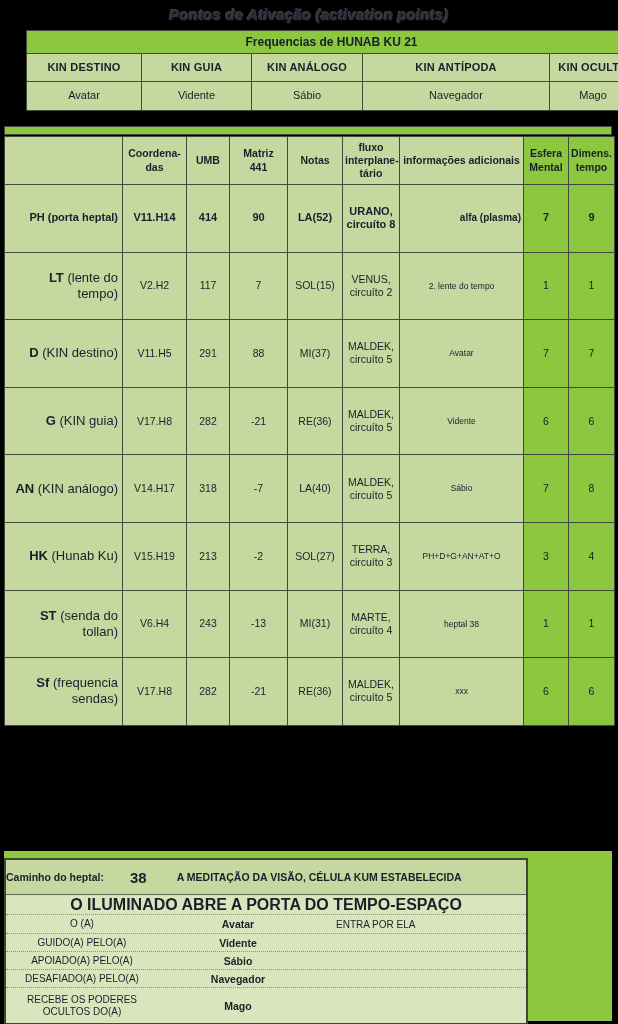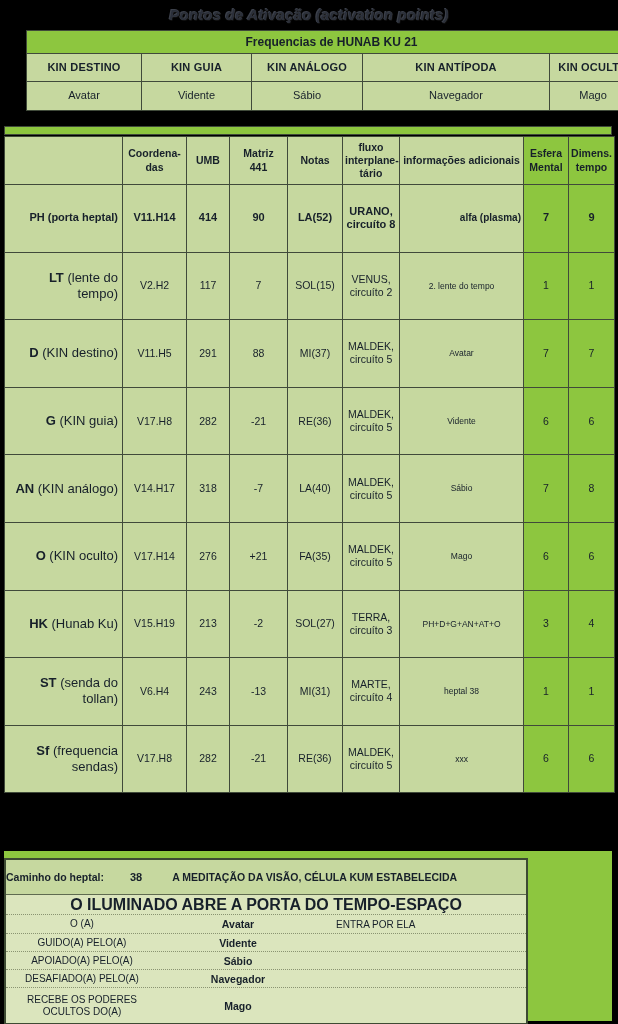--- a/index.html
+++ b/index.html
@@ -53,21 +53,21 @@
   .m-row td.info{font-size:8.5px;}
   .m-row.first td{font-weight:bold;font-size:11px;}
   .m-row.first td.info{font-size:10px;font-weight:bold;text-align:right;}
 
   
   .footblock{position:absolute;left:4px;top:858px;width:524px;
              border:2px solid #3d4a33;box-sizing:border-box;background:#c6d89f;}
   .foot-row1{display:flex;align-items:center;height:34px;
              border-bottom:1px solid #5f6b50;}
   .foot-row1 .f-lab{font-size:10.5px;font-weight:bold;}
-  .foot-row1 .f-num{margin-left:26px;font-size:11px;font-weight:bold;}
+  .foot-row1 .f-num{margin-left:26px;font-size:15px;font-weight:bold;}
   .foot-row1 .f-txt{margin-left:30px;font-size:10.5px;font-weight:bold;}
 
   .foot-head{height:19px;display:flex;align-items:center;justify-content:center;
              background:#dbe5bd;font-size:16px;font-weight:bold;
              border-bottom:1px dotted #8a9472;}
   .f-line{display:flex;align-items:center;background:#dbe5bd;
           border-bottom:1px dotted #8a9472;font-size:10px;}
   .f-line .lc{width:152px;text-align:center;line-height:1.2;}
   .f-line .mc{width:160px;text-align:center;font-weight:bold;font-size:10.5px;}
   .f-line .rc{flex:1;text-align:left;padding-left:18px;font-size:10px;}
@@ -203,31 +203,20 @@
             <td>V14.H17</td>
             <td>318</td>
             <td>-7</td>
             <td>LA(40)</td>
             <td>MALDEK,<br>circuíto 5</td>
             <td class="info">Sábio</td>
             <td class="hl">7</td>
             <td class="hl">8</td>
           </tr>
           <tr class="m-row">
-            <td class="lbl"><b>O</b> (KIN oculto)</td>
-            <td>V17.H14</td>
-            <td>276</td>
-            <td>+21</td>
-            <td>FA(35)</td>
-            <td>MALDEK,<br>circuíto 5</td>
-            <td class="info">Mago</td>
-            <td class="hl">6</td>
-            <td class="hl">6</td>
-          </tr>
-          <tr class="m-row">
             <td class="lbl"><b>HK</b> (Hunab Ku)</td>
             <td>V15.H19</td>
             <td>213</td>
             <td>-2</td>
             <td>SOL(27)</td>
             <td>TERRA,<br>circuíto 3</td>
             <td class="info">PH+D+G+AN+AT+O</td>
             <td class="hl">3</td>
             <td class="hl">4</td>
           </tr>

